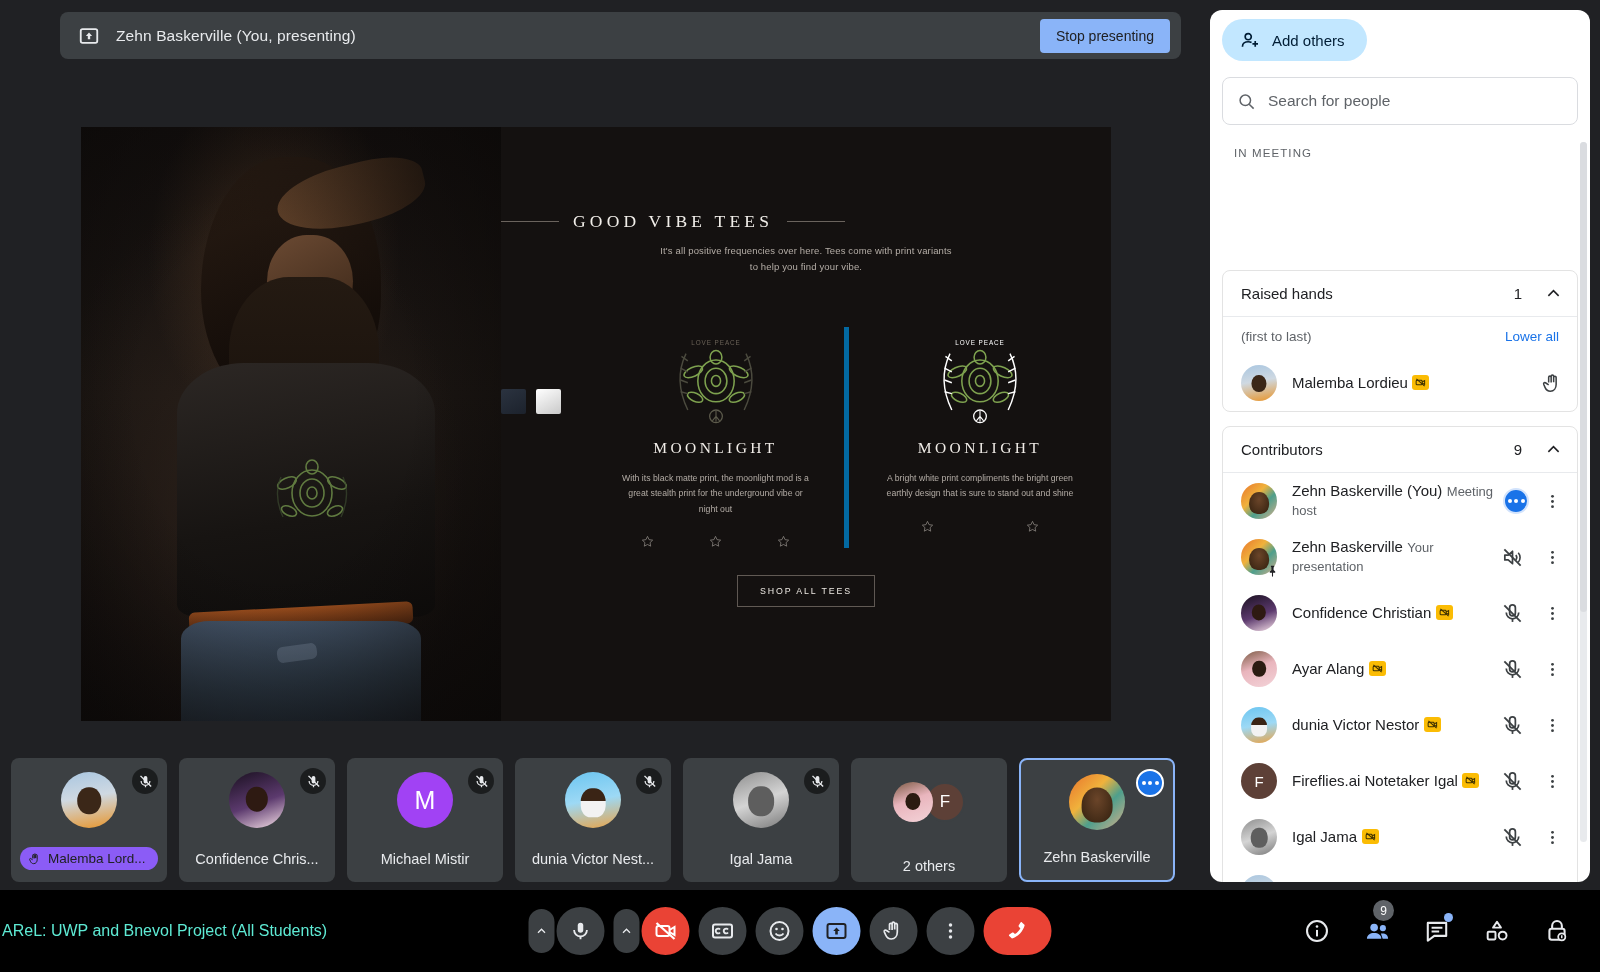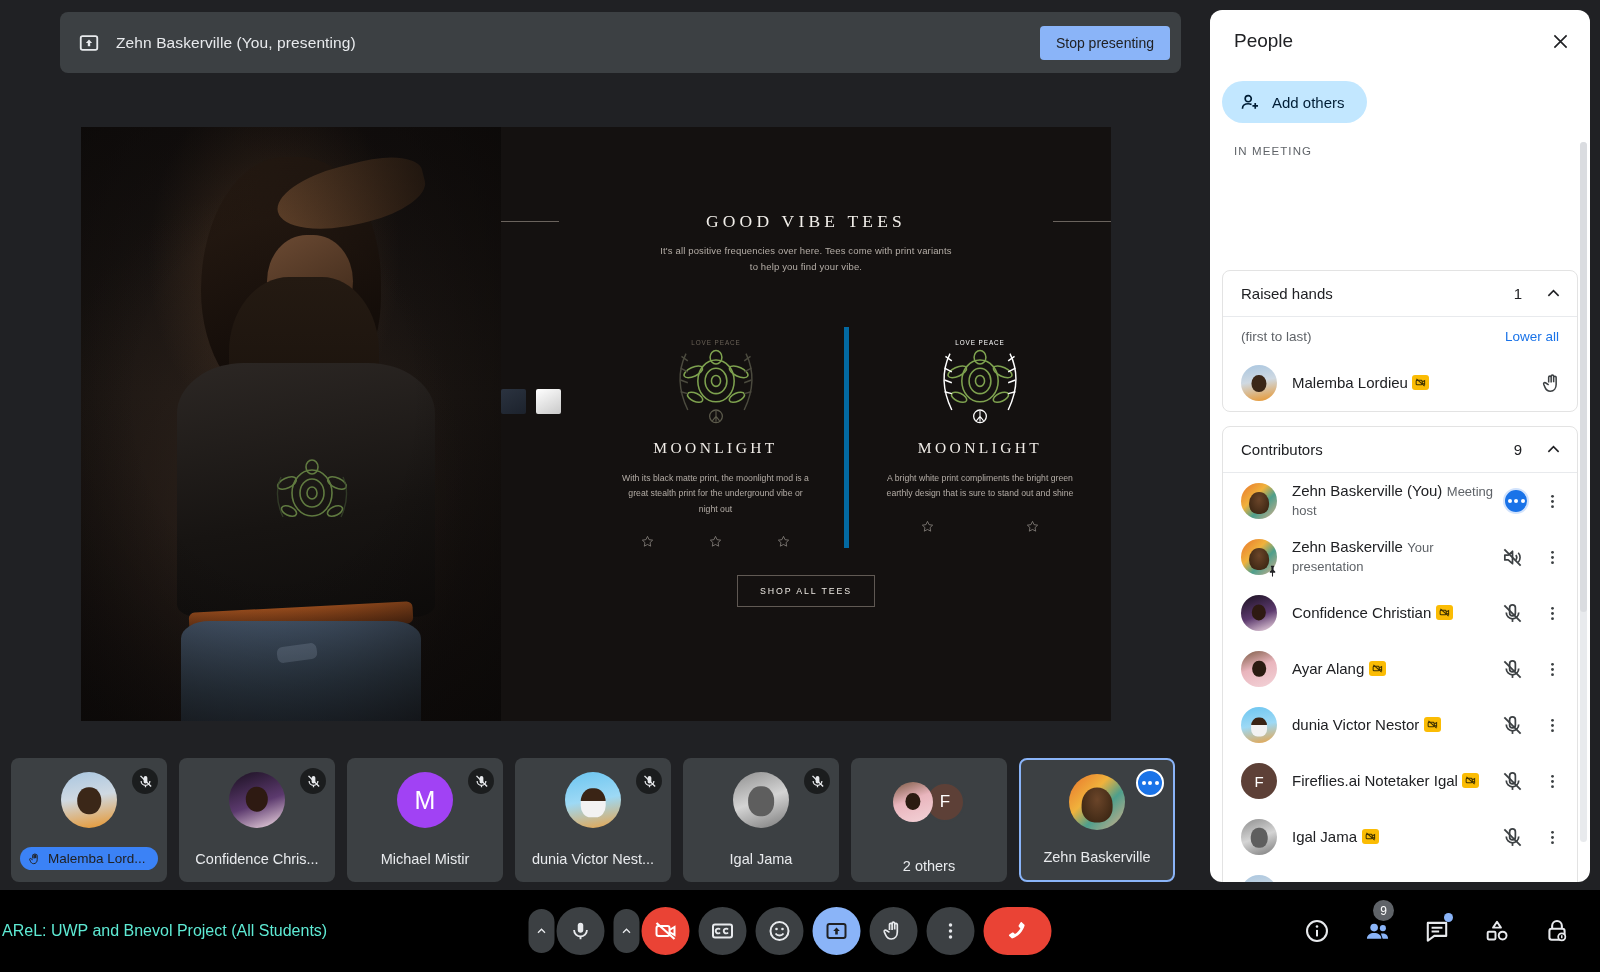--- a/index.html
+++ b/index.html
@@ -20,21 +20,21 @@
     position: absolute;
     left: 0; top: 0;
     width: 1196px; height: 890px;
     background: #202124;
   }
 
   
   #present-banner {
     position: absolute;
     left: 60px; top: 12px;
-    width: 1121px; height: 61px;
+    width: 1121px; height: 47px;
     background: #3c4043;
     border-radius: 8px;
     display: flex; align-items: center;
     padding: 0 11px 0 16px;
   }
   #present-banner .pico {
     width: 26px; height: 26px;
     display: flex; align-items: center; justify-content: center;
     flex: none;
   }
@@ -144,21 +144,21 @@
 
   #slide-right {
     position: absolute;
     left: 420px; top: 0;
     width: 610px; height: 594px;
     color: #e7e3dd;
   }
 
   .gv-head { text-align: center; margin-top: 84px; }
   .gv-title-row {
-    display: flex; align-items: center; justify-content: space-between;
+    display: flex; align-items: center; justify-content: flex-start;
     gap: 14px;
   }
   .gv-rule { width: 58px; height: 1px; background: #6a635d; }
   .gv-title {
     font-family: "Liberation Serif", serif;
     font-size: 17.5px;
     letter-spacing: 4.2px;
     color: #f2efea;
   }
   .gv-sub {
@@ -266,21 +266,21 @@
     text-align: center;
     color: #e8eaed;
     font-size: 14.5px;
     white-space: nowrap;
     overflow: hidden;
     text-overflow: ellipsis;
     padding: 0 8px;
   }
   .tile .tname.pill {
     left: 9px; right: auto; bottom: 12px;
-    background: #3b82f6;
+    background: #8b5cf6;
     color: #202124;
     border-radius: 14px;
     padding: 4px 12px 4px 8px;
     display: flex; align-items: center; gap: 6px;
     max-width: 138px;
     font-size: 13.5px;
   }
   .tile .mic-badge {
     position: absolute; right: 9px; top: 10px;
     width: 26px; height: 26px;
@@ -920,40 +920,41 @@
             <rect x="5" y="10" width="14" height="10" rx="2" fill="none" stroke="#e8eaed" stroke-width="1.9"></rect>
             <circle cx="16.4" cy="17.4" r="3.3" fill="#000" stroke="#e8eaed" stroke-width="1.6"></circle>
             <path d="M16.4 16v2.8" stroke="#e8eaed" stroke-width="1.4"></path>
           </svg>
       </button>
     </div>
   </div>
 
   <div id="people-panel">
 
-    <div id="panel-head">
-      <span id="panel-title">People</span>
-      <button id="panel-close">
-        <svg width="21" height="21" viewBox="0 0 24 24">
-            <path d="M5 5l14 14M19 5L5 19" stroke="#202124" stroke-width="1.9"></path>
-          </svg>
-      </button>
-    </div>
 
     <button id="add-people">
       <span style="display:flex">
         <svg width="21" height="21" viewBox="0 0 24 24">
             <circle cx="9.4" cy="7.6" r="3.5" fill="none" stroke="#001d35" stroke-width="1.9"></circle>
             <path d="M2.8 19c0-3.6 3-5.6 6.6-5.6 1.4 0 2.7.3 3.8.9" fill="none" stroke="#001d35" stroke-width="1.9"></path>
             <path d="M17.4 12.6v6.4M14.2 15.8h6.4" stroke="#001d35" stroke-width="1.9"></path>
           </svg>
       </span>
       <span>Add others</span>
     </button>
 
+    <div id="search-box">
+      <span style="display:flex">
+        <svg width="19" height="19" viewBox="0 0 24 24">
+            <circle cx="10.5" cy="10.5" r="6.6" fill="none" stroke="#5f6368" stroke-width="1.9"></circle>
+            <path d="M15.4 15.4L21 21" stroke="#5f6368" stroke-width="1.9"></path>
+          </svg>
+      </span>
+      <input id="search-input" placeholder="Search for people" style="">
+    </div>
 
     <div id="in-meeting-label">IN MEETING</div>
 
     <div id="panel-scroll">
 
       <div class="group">
         <div class="group-head">
           <span class="gname">Raised hands</span>
           <span class="gcount">1</span>
           <span class="gchev">

